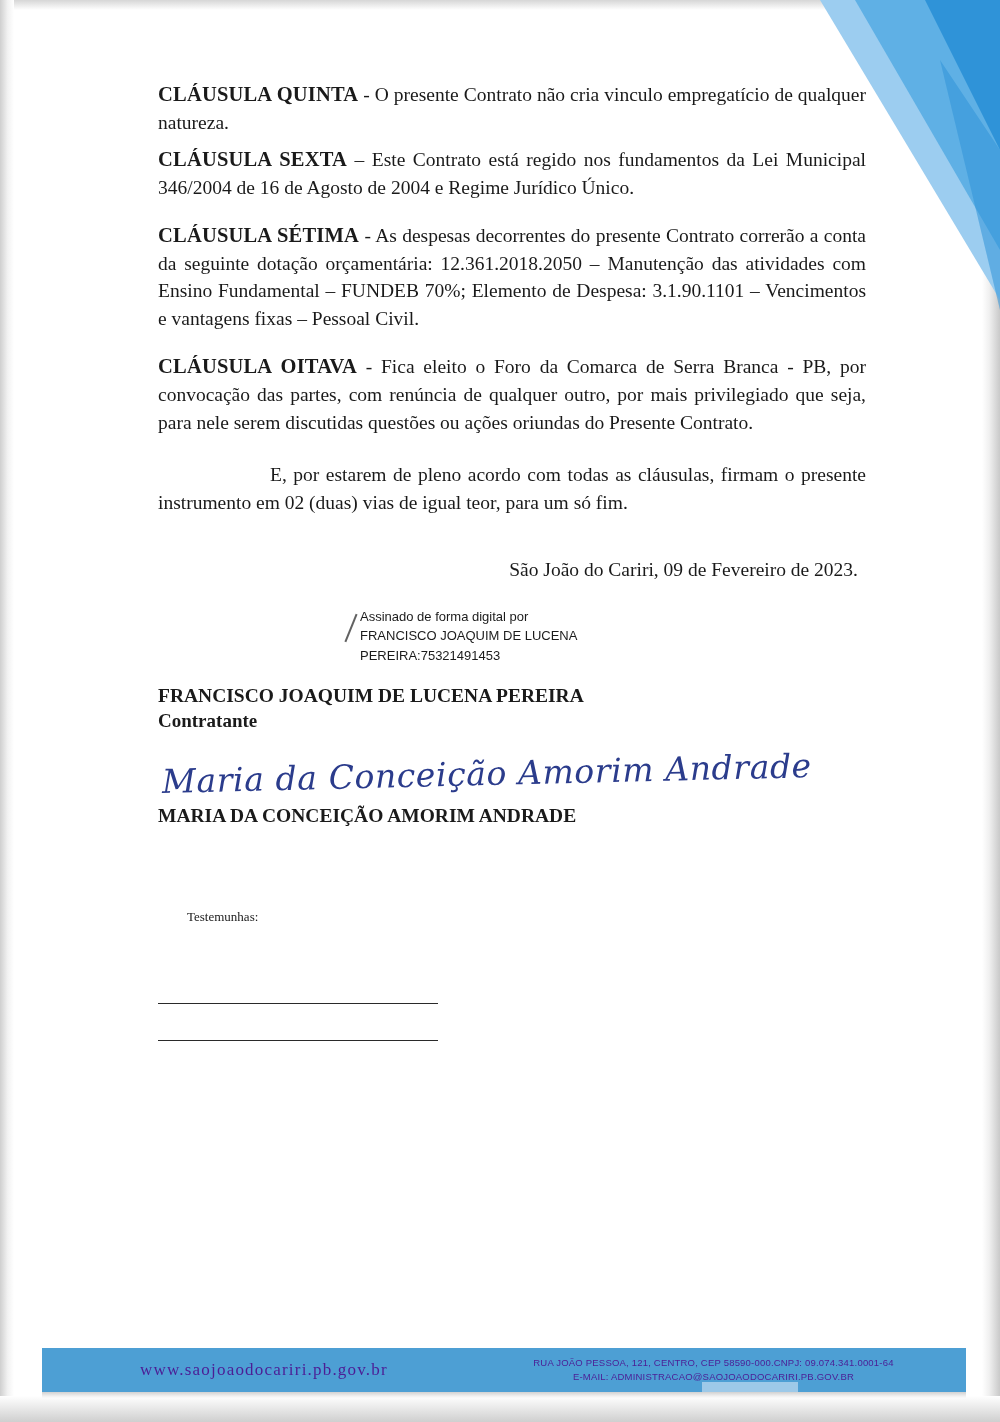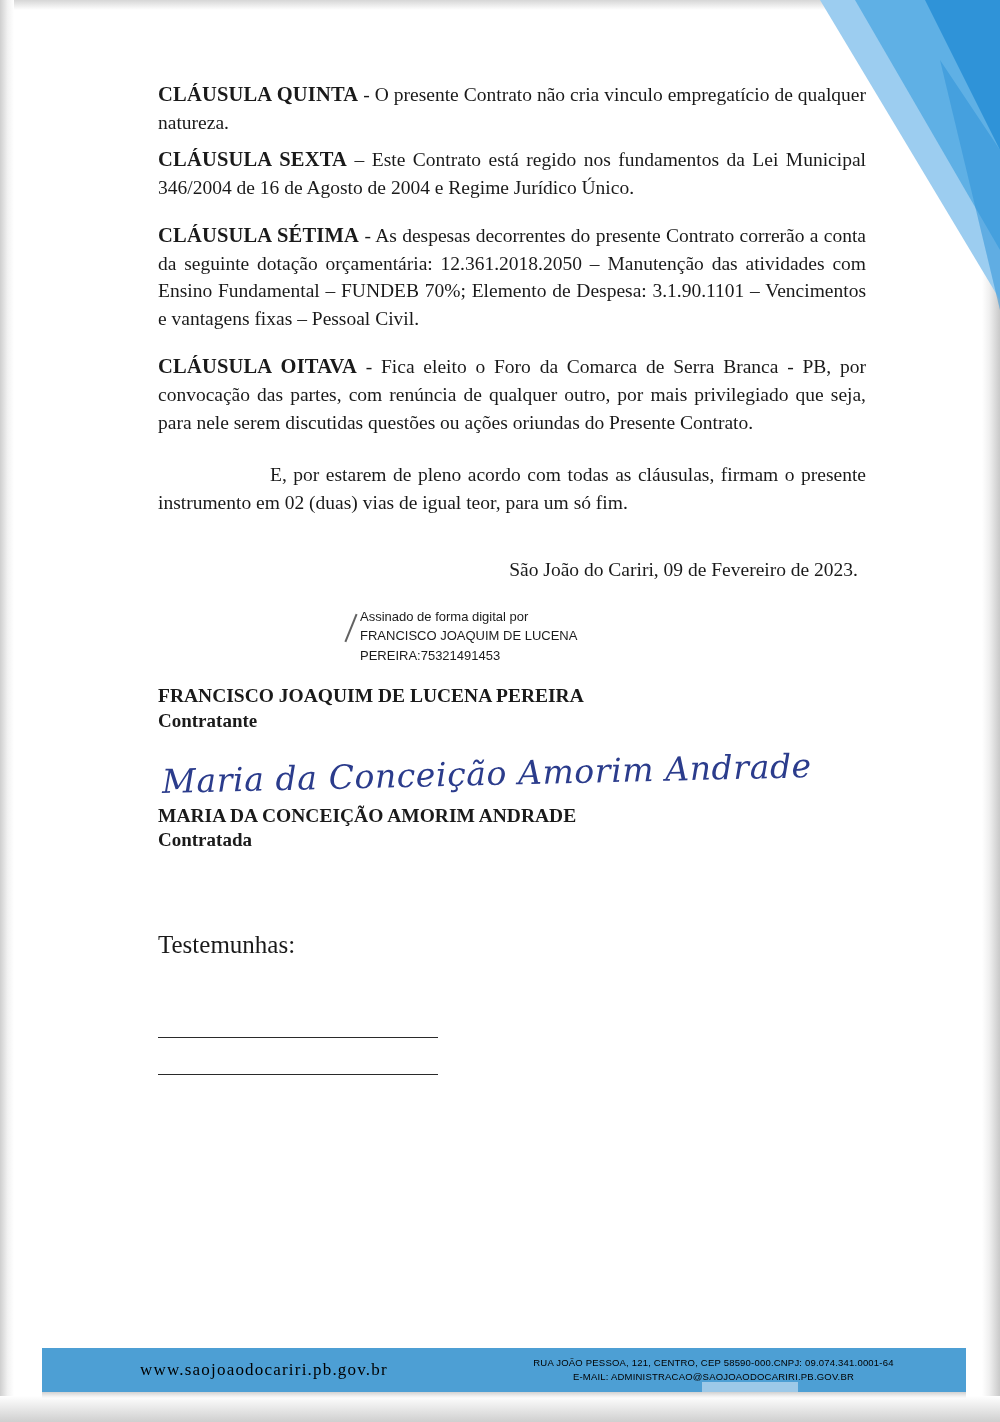--- a/index.html
+++ b/index.html
@@ -150,39 +150,40 @@
     letter-spacing: 0.6px;
     margin-top: 30px;
     margin-left: 4px;
     transform: rotate(-1.4deg);
     transform-origin: left center;
     white-space: nowrap;
   }
 
   .witness-label {
     margin-top: 80px;
-    font-size: 25px;
+    font-size: 13px;
+    margin-left: 29px;
   }
   .witness-line {
     width: 280px;
     border-bottom: 1.6px solid #2a2a2a;
     height: 0;
   }
   .witness-line.first { margin-top: 78px; }
   .witness-line.second { margin-top: 36px; }
 
   
   .footer {
     position: absolute;
     left: 42px;
     bottom: 30px;
     width: 924px;
     height: 44px;
     background: #4d9fd4;
-    color: #000000;
+    color: #4c1d95;
     display: flex;
     align-items: center;
   }
   .footer .site {
     font-family: "Liberation Serif", serif;
     font-size: 17px;
     letter-spacing: 1.2px;
     margin-left: 98px;
     width: 380px;
     white-space: nowrap;
@@ -264,21 +265,20 @@
       <div class="slash"></div>
       <div class="right">Assinado de forma digital por FRANCISCO JOAQUIM DE LUCENA PEREIRA:75321491453</div>
     </div>
 
     <div class="name-block">FRANCISCO JOAQUIM DE LUCENA PEREIRA</div>
     <div class="role">Contratante</div>
 
     <div class="handwriting">Maria da Conceição Amorim Andrade</div>
 
     <div class="name-block" style="margin-top:2px;">MARIA DA CONCEIÇÃO AMORIM ANDRADE</div>
-    <div class="role">Contratada</div>
 
     <div class="witness-label">Testemunhas:</div>
 
     <div class="witness-line first"></div>
     <div class="witness-line second"></div>
 
   </div>
 
   <div class="footer-shadow"></div>
   <div class="footer">

